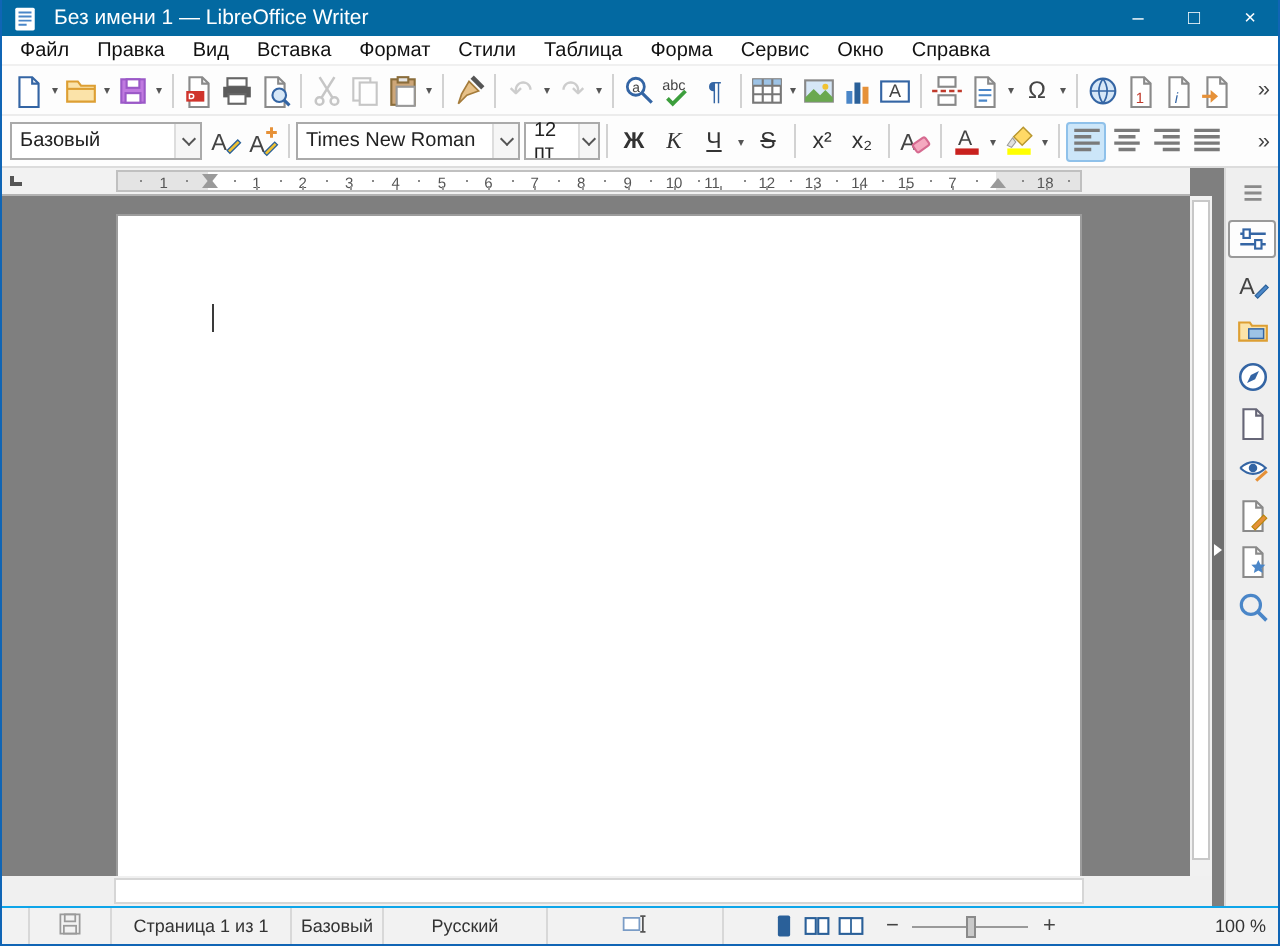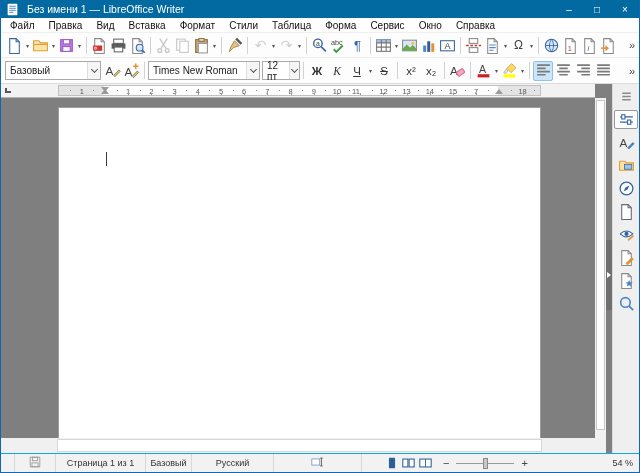--- a/index.html
+++ b/index.html
@@ -562,17 +562,17 @@
             <path d="M8 3.5v9" stroke="#2a6099"></path>
           </svg>
         </span>
       <span style="width:6px;"></span>
       <span class="zbtn">−</span>
       <span class="zoomtrack">
         <span class="zoomnotch"></span>
         <span class="zoomthumb"></span>
       </span>
       <span class="zbtn">+</span>
-      <span class="zoomval">54 %</span>
+      <span class="zoomval">100 %</span>
     </div>
   </div>
 
 </div>
 
 </body></html>

